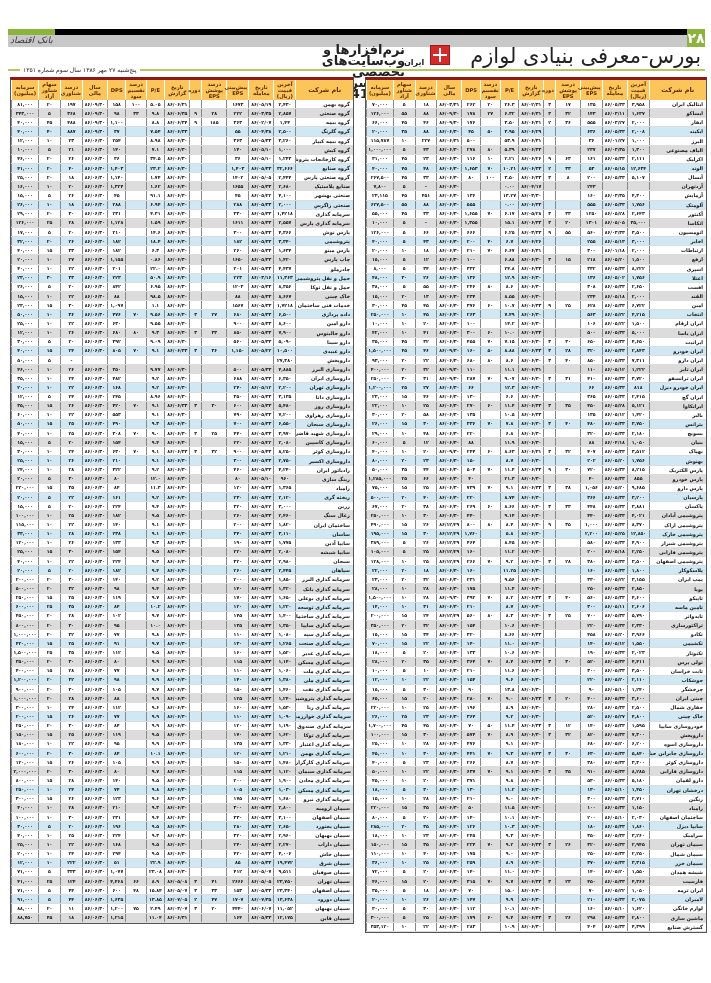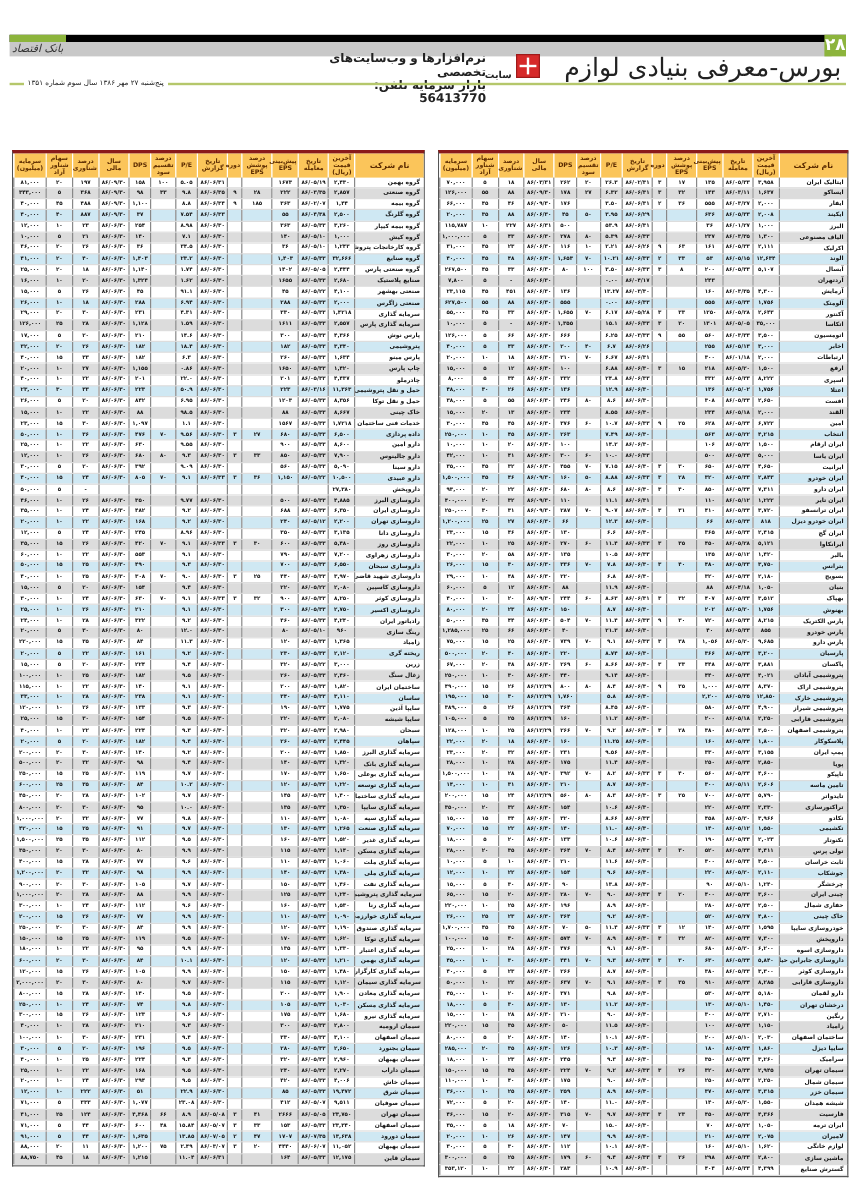--- a/index.html
+++ b/index.html
@@ -7,24 +7,24 @@
   .topbar{position:absolute;left:8px;top:29px;width:697px;height:6px;background:#000;}
   .topbar .green{position:absolute;left:0;top:0;width:47px;height:6px;background:#8cb43c;}
   .graybar{position:absolute;left:8px;top:35px;width:685px;height:12px;background:#c8c8c8;}
   .pagenum{position:absolute;right:6px;top:29px;width:18px;height:18px;background:#8cb43c;color:#fff;font-size:14px;font-weight:bold;text-align:center;line-height:18px;font-family:"DejaVu Sans",sans-serif;}
   .brand{position:absolute;left:10px;top:35px;font-size:9px;color:#333;font-family:"DejaVu Serif",serif;font-style:italic;}
   .title{position:absolute;right:10px;top:44px;font-size:21px;color:#222;direction:rtl;font-family:"DejaVu Sans",sans-serif;letter-spacing:0.5px;}
   .logo{position:absolute;left:430px;top:45px;width:18px;height:18px;background:#d62a2a;border:1px solid #9e1a1a;}
   .logo::before{content:"";position:absolute;left:8px;top:2px;width:2px;height:14px;background:#fff;}
   .logo::after{content:"";position:absolute;left:2px;top:8px;width:14px;height:2px;background:#fff;}
   .logo-text{position:absolute;left:404px;top:58px;font-size:8px;font-weight:bold;color:#222;direction:rtl;}
-  .tagline{position:absolute;left:265px;top:44px;width:140px;text-align:right;direction:rtl;font-size:10px;font-weight:bold;color:#222;line-height:11px;}
+  .tagline{position:absolute;left:265px;top:44px;width:140px;text-align:right;direction:rtl;font-size:13px;font-weight:bold;color:#222;line-height:11px;}
   .rule{position:absolute;left:8px;top:69px;width:697px;height:2px;background:#b5c76b;}
   .issue{position:absolute;left:20px;top:66px;background:#fff;padding:0 3px;font-size:6px;color:#222;direction:rtl;}
-  .table-wrap{position:absolute;top:77px;border:1.5px solid #555;border-top:3px solid #8a1a1a;background:#fff;margin-top:48px;}
+  .table-wrap{position:absolute;top:77px;border:1.5px solid #555;border-top:3px solid #8a1a1a;background:#fff;}
   .table-wrap.left{left:10px;width:342px;}
   .table-wrap.right{left:365px;width:340px;}
   table{border-collapse:collapse;width:100%;table-layout:fixed;direction:rtl;}
   th{background:#fbc55a;color:#5a2a00;font-size:5.2px;font-weight:bold;height:20px;padding:0 1px;border-left:1px solid #fff;line-height:6px;text-align:center;}
   th.name{font-size:6.5px;}
   td{font-size:4.6px;height:8.15px;padding:0 1px;border-left:1px solid #888;border-bottom:1px solid #ddd;text-align:center;white-space:nowrap;overflow:hidden;color:#111;font-weight:bold;}
   td.name{text-align:right;padding-right:3px;font-size:5px;}
   tr.s0 td{background:#ffffff;}
   tr.s1 td{background:#dcdcdc;}
   tr.s2 td{background:#ffffff;}
@@ -35,21 +35,21 @@
 
 <div>
   <div class="topbar">
       <div class="green"></div>
     </div>
   <div class="graybar"></div>
   <div class="pagenum">۲۸</div>
   <div class="brand">بانک اقتصاد</div>
   <div class="title">بورس-معرفی بنیادی لوازم</div>
   <div class="logo"></div>
-  <div class="logo-text">سایت</div>
+  <div class="logo-text">ایران</div>
   <div class="tagline">
     <div>نرم‌افزارها و وب‌سایت‌های تخصصی</div>
     <div>بازار سرمایه  تلفن: 56413770</div>
   </div>
   <div class="rule"></div>
   <div class="issue">پنج‌شنبه ۲۷ مهر ۱۳۸۶ سال سوم شماره ۱۳۵۱</div>
 
   <div class="table-wrap right">
     <table>
       <colgroup>

